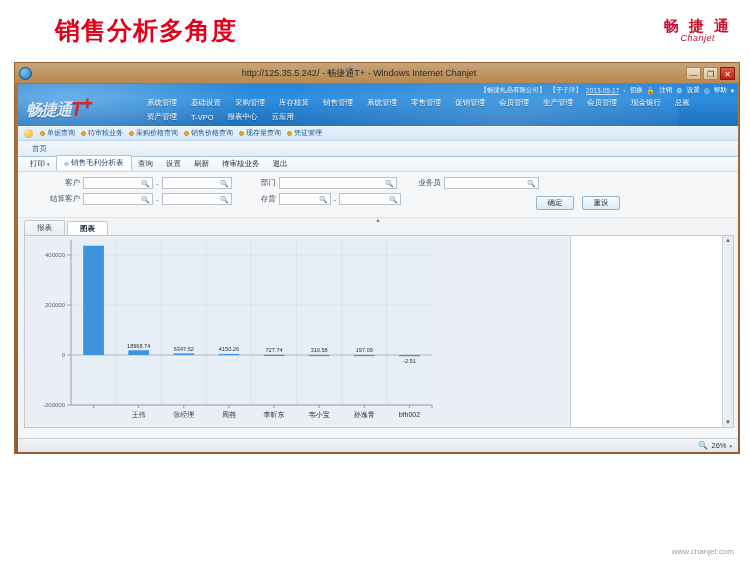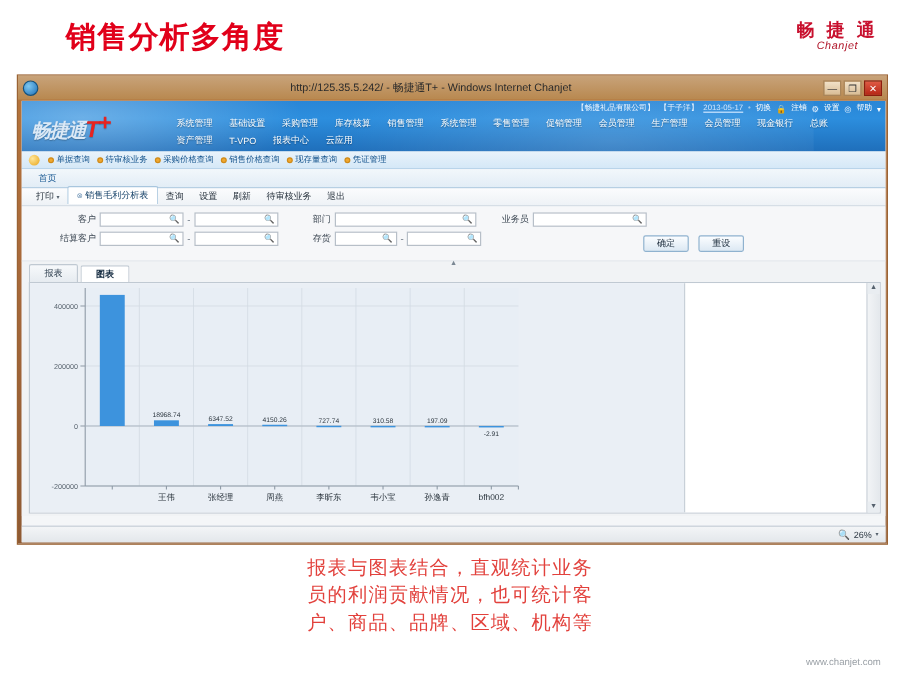--- a/index.html
+++ b/index.html
@@ -484,20 +484,15 @@
 
       <div class="statusbar">
         <span class="zoom-ico">🔍</span>
         <span class="zoom-txt">26%</span>
         <span class="zoom-caret">▾</span>
       </div>
 
     </div>
   </div>
 
-  <div class="caption">
-    <div>报表与图表结合，直观统计业务</div>
-    <div>员的利润贡献情况，也可统计客</div>
-    <div>户、商品、品牌、区域、机构等</div>
-  </div>
   <div class="footer">www.chanjet.com</div>
 
 </div>
 
 </body></html>

